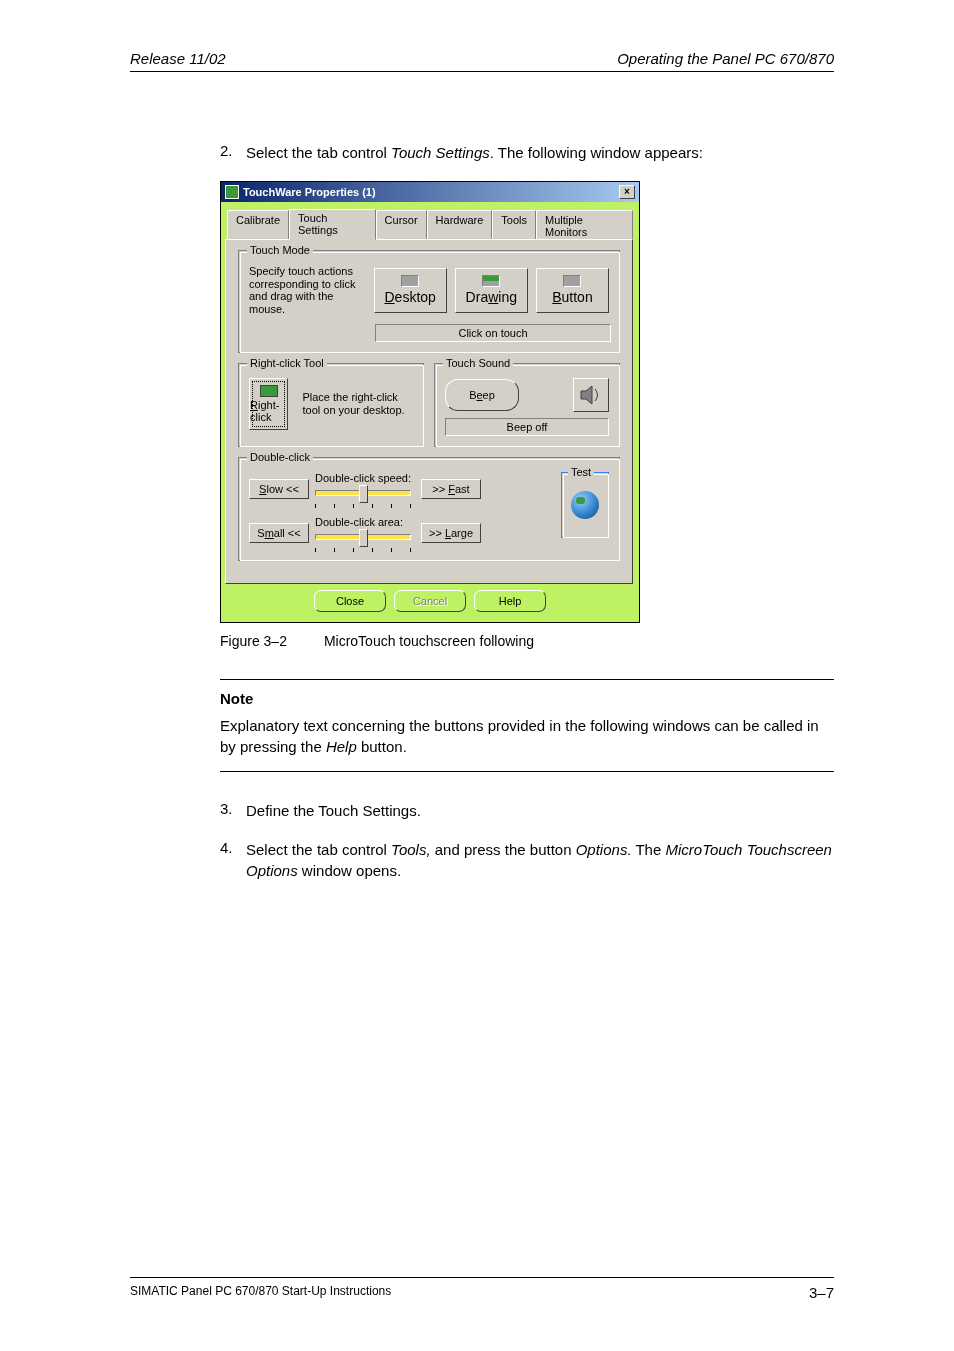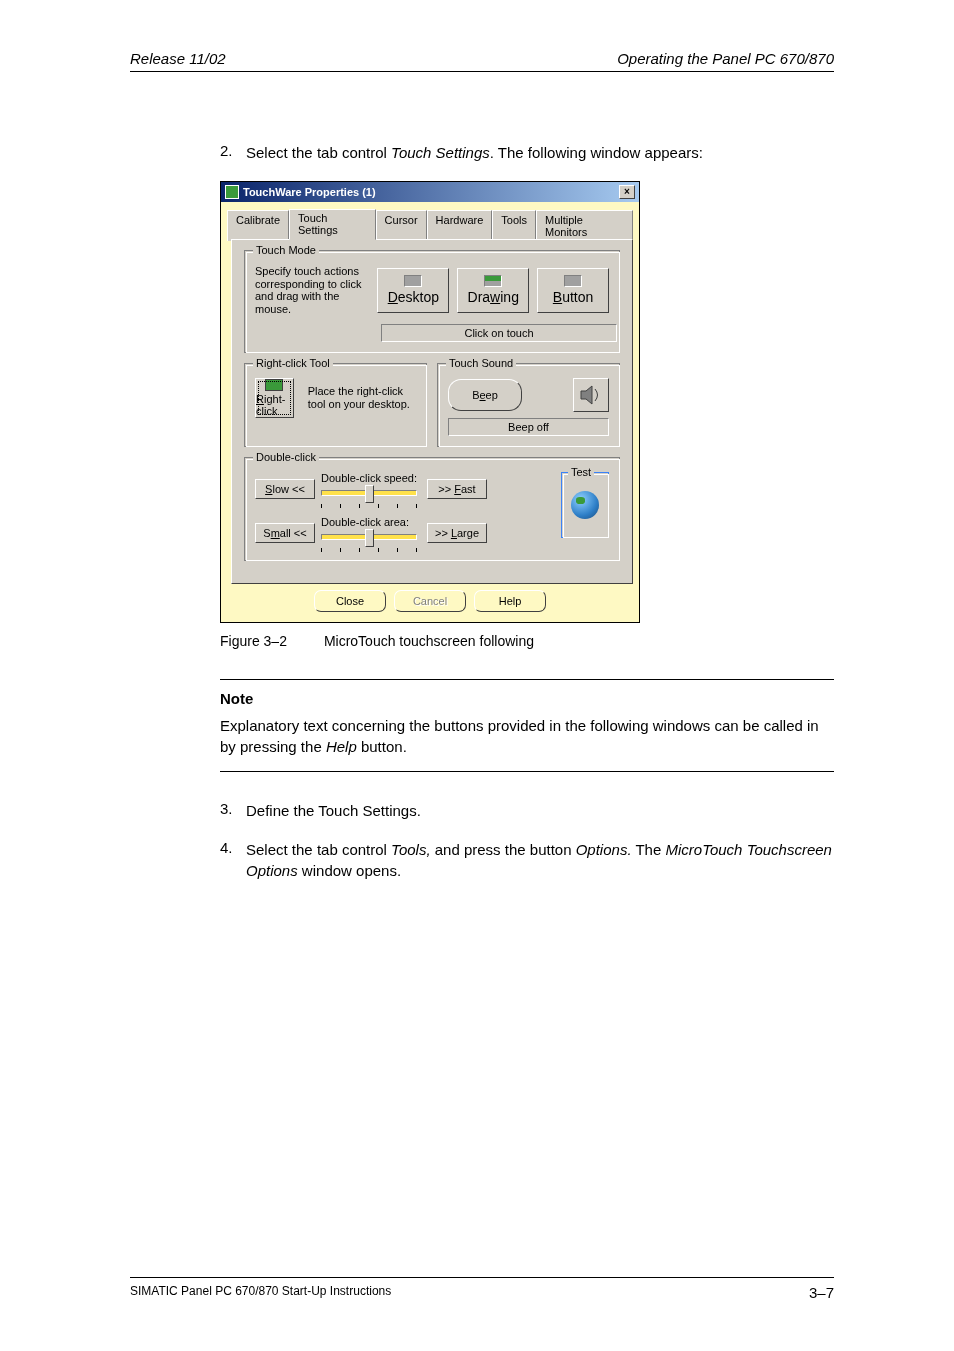--- a/index.html
+++ b/index.html
@@ -54,21 +54,21 @@
     font-size: 12px;
     border-top: 1px solid #000;
     padding-top: 6px;
   }
   .footer-right { font-size: 15px; }
 
   
   .dialog {
     width: 420px;
     border: 1px solid #000;
-    background: #fef9c3;
+    background: #bef264;
     font-family: Tahoma, "MS Sans Serif", sans-serif;
     font-size: 11px;
     margin-bottom: 8px;
   }
   .titlebar {
     background: linear-gradient(to right, #0a246a, #a6caf0);
     color: #fff;
     font-weight: bold;
     padding: 3px 4px;
     display: flex;
@@ -110,21 +110,21 @@
     border-bottom: 1px solid #d4d0c8;
     z-index: 2;
     top: 1px;
     padding-top: 2px;
   }
   .tab:not(.active) {
     top: 2px;
     border-bottom: none;
   }
   .tab-panel {
-    margin: 0 6px 6px 10px;
+    margin: 0 6px 6px 4px;
     border-top: 1px solid #fff;
     border-left: 1px solid #fff;
     border-right: 1px solid #404040;
     border-bottom: 1px solid #404040;
     padding: 10px 12px 12px 12px;
     background: #d4d0c8;
     position: relative;
   }
   .groupbox {
     border: 1px solid #808080;
@@ -174,21 +174,21 @@
     border-top: 1px solid #808080; border-left: 1px solid #808080;
     border-right: 1px solid #fff; border-bottom: 1px solid #fff;
     text-align: center;
     font-size: 11px;
     padding: 2px 0;
     width: 236px;
   }
   .two-col { display: flex; gap: 10px; }
   .two-col .groupbox { flex: 1; margin-bottom: 0; }
   .click-btn {
-    width: 70px; height: 40px;
+    width: 70px; height: 52px;
     border-top: 1px solid #fff; border-left: 1px solid #fff;
     border-right: 1px solid #404040; border-bottom: 1px solid #404040;
     background: #d4d0c8;
     display: flex; flex-direction: column; align-items: center; justify-content: center;
     gap: 2px; font-size: 11px;
   }
   .click-btn.focus { outline: 1px dotted #000; outline-offset: -4px; }
   .click-btn .chip2 {
     width: 18px; height: 12px; background: #3a9a3a;
     border: 1px solid #404040;

